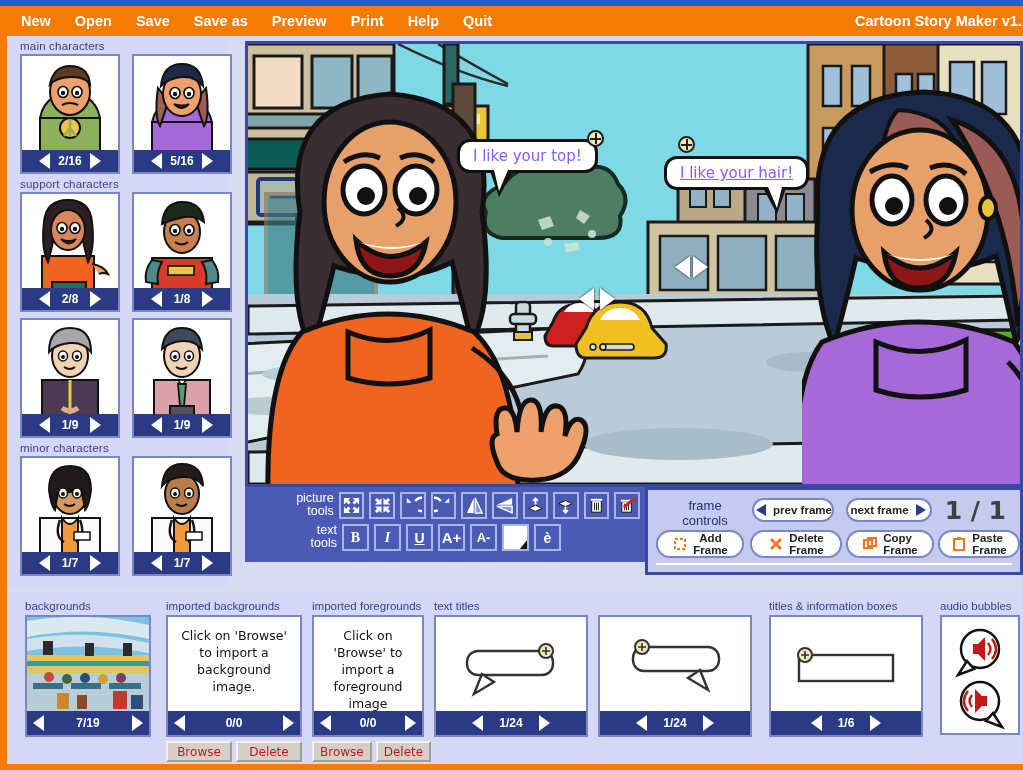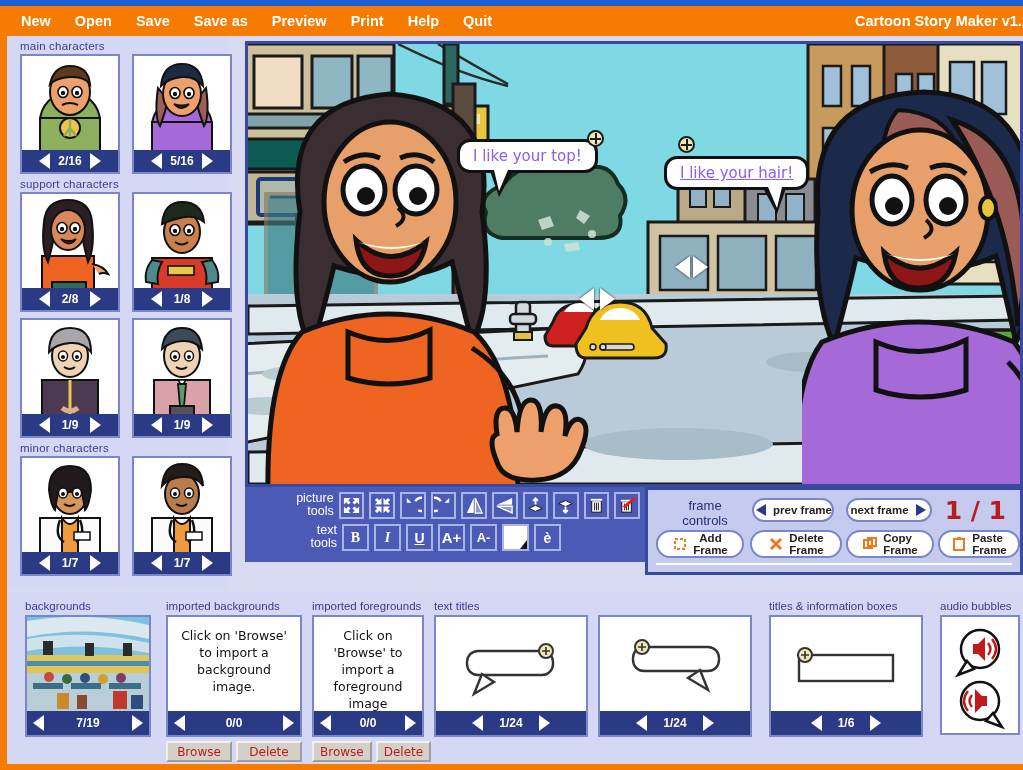--- a/index.html
+++ b/index.html
@@ -110,21 +110,21 @@
   }
   .fc-label { color:#23307a; font-size:13px; text-align:center; line-height:15px;
     position:absolute; left:14px; top:8px; width:86px; }
   .pill {
     position:absolute; background:#fff; border:2px solid #7a86c8; border-radius:14px;
     height:24px; display:flex; align-items:center; justify-content:center;
     font-size:11.5px; color:#222; cursor:pointer; font-weight:bold; gap:5px;
   }
   .pill-ic { display:flex; align-items:center; }
   .fc-count {
-    position:absolute; right:14px; top:6px; font-size:25px; font-weight:bold; color:#b91c1c;
+    position:absolute; right:14px; top:6px; font-size:25px; font-weight:bold; color:#404040;
     font-family:"DejaVu Sans", sans-serif;
   }
   .fc-hr { position:absolute; left:8px; right:8px; bottom:7px; height:2px; background:#fff; }
 
   
   .bottom { position:absolute; left:7px; top:592px; width:1016px; height:172px; background:#d5d8f4; }
   .b-label { font-size:11.5px; color:#3b3b8f; margin-bottom:3px; }
   .b-card { border:2px solid #7a86c8; background:#fff; }
   .b-nav { height:24px; background:#2b3a84; display:flex; align-items:center; justify-content:space-between; padding:0 6px; }
   .b-nav .num { color:#fff; font-size:12px; font-weight:bold; }

